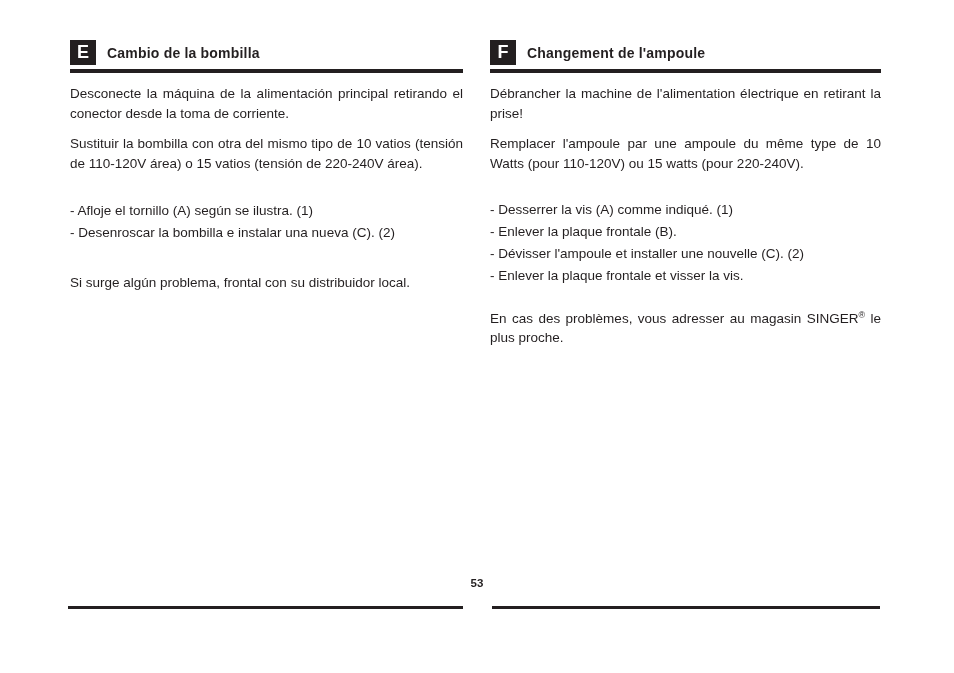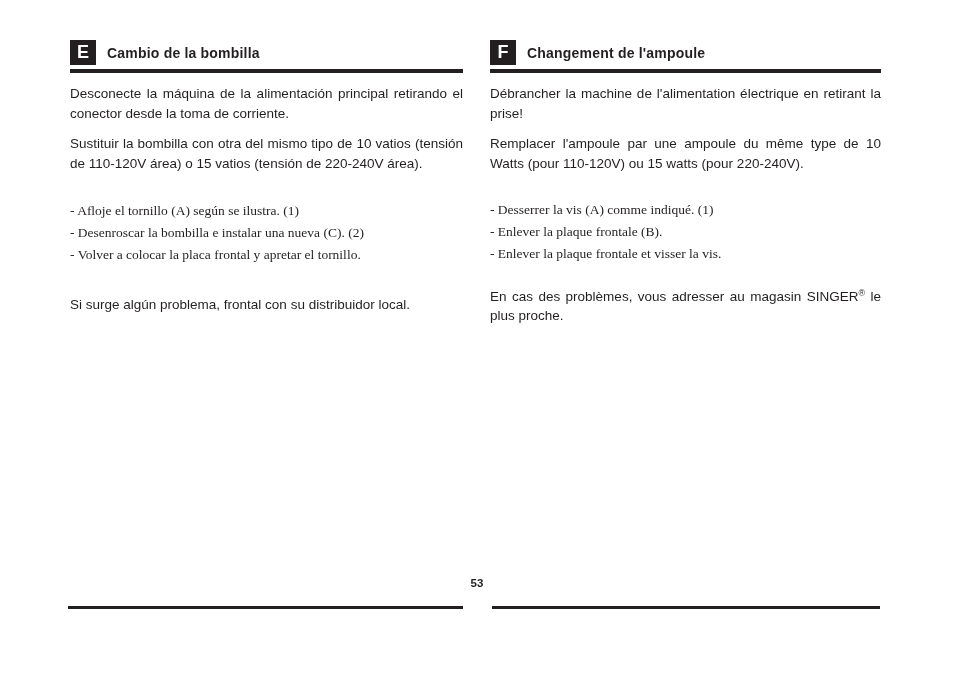--- a/index.html
+++ b/index.html
@@ -49,21 +49,20 @@
     line-height: 19.5px;
     text-align: justify;
     margin-top: 11px;
   }
   .steps { margin-top: 28px; }
   .column.right .steps { margin-top: 27px; }
   .step {
     font-size: 13.5px;
     line-height: 19.5px;
     margin-bottom: 2.5px;
-    font-family: Liberation Serif, serif;
   }
   .note {
     font-size: 13.5px;
     line-height: 19.5px;
     margin-top: 30px;
   }
   .column.right .note {
     margin-top: 23px;
     text-align: justify;
   }
@@ -99,35 +98,35 @@
   <div class="column left">
     <div class="section-header">
       <div class="badge">E</div>
       <div class="section-title">Cambio de la bombilla</div>
     </div>
     <p class="para">Desconecte la máquina de la alimentación principal retirando el conector desde la toma de corriente.</p>
     <p class="para">Sustituir la bombilla con otra del mismo tipo de 10 vatios (tensión de 110-120V área) o 15 vatios (tensión de 220-240V área).</p>
     <div class="steps">
       <div class="step">- Afloje el tornillo (A) según se ilustra. (1)</div>
       <div class="step">- Desenroscar la bombilla e instalar una nueva (C). (2)</div>
-      <div class="step">- Volver a colocar la placa frontal y apretar el tornillo.</div>
     </div>
     <p class="note">Si surge algún problema, frontal con su distribuidor local.</p>
   </div>
 
   <div class="column right">
     <div class="section-header">
       <div class="badge">F</div>
       <div class="section-title">Changement de l'ampoule</div>
     </div>
     <p class="para">Débrancher la machine de l'alimentation électrique en retirant la prise!</p>
     <p class="para">Remplacer l'ampoule par une ampoule du même type de 10 Watts (pour 110-120V) ou 15 watts (pour 220-240V).</p>
     <div class="steps">
       <div class="step">- Desserrer la vis (A) comme indiqué. (1)</div>
       <div class="step">- Enlever la plaque frontale (B).</div>
+      <div class="step">- Dévisser l'ampoule et installer une nouvelle (C). (2)</div>
       <div class="step">- Enlever la plaque frontale et visser la vis.</div>
     </div>
     <p class="note"><span>En cas des problèmes, vous adresser au magasin SINGER</span><sup>®</sup><span> le plus proche.</span></p>
   </div>
 
   <div class="footer-rule left"></div>
   <div class="footer-rule right"></div>
   <div class="page-number">53</div>
 
 </div>

